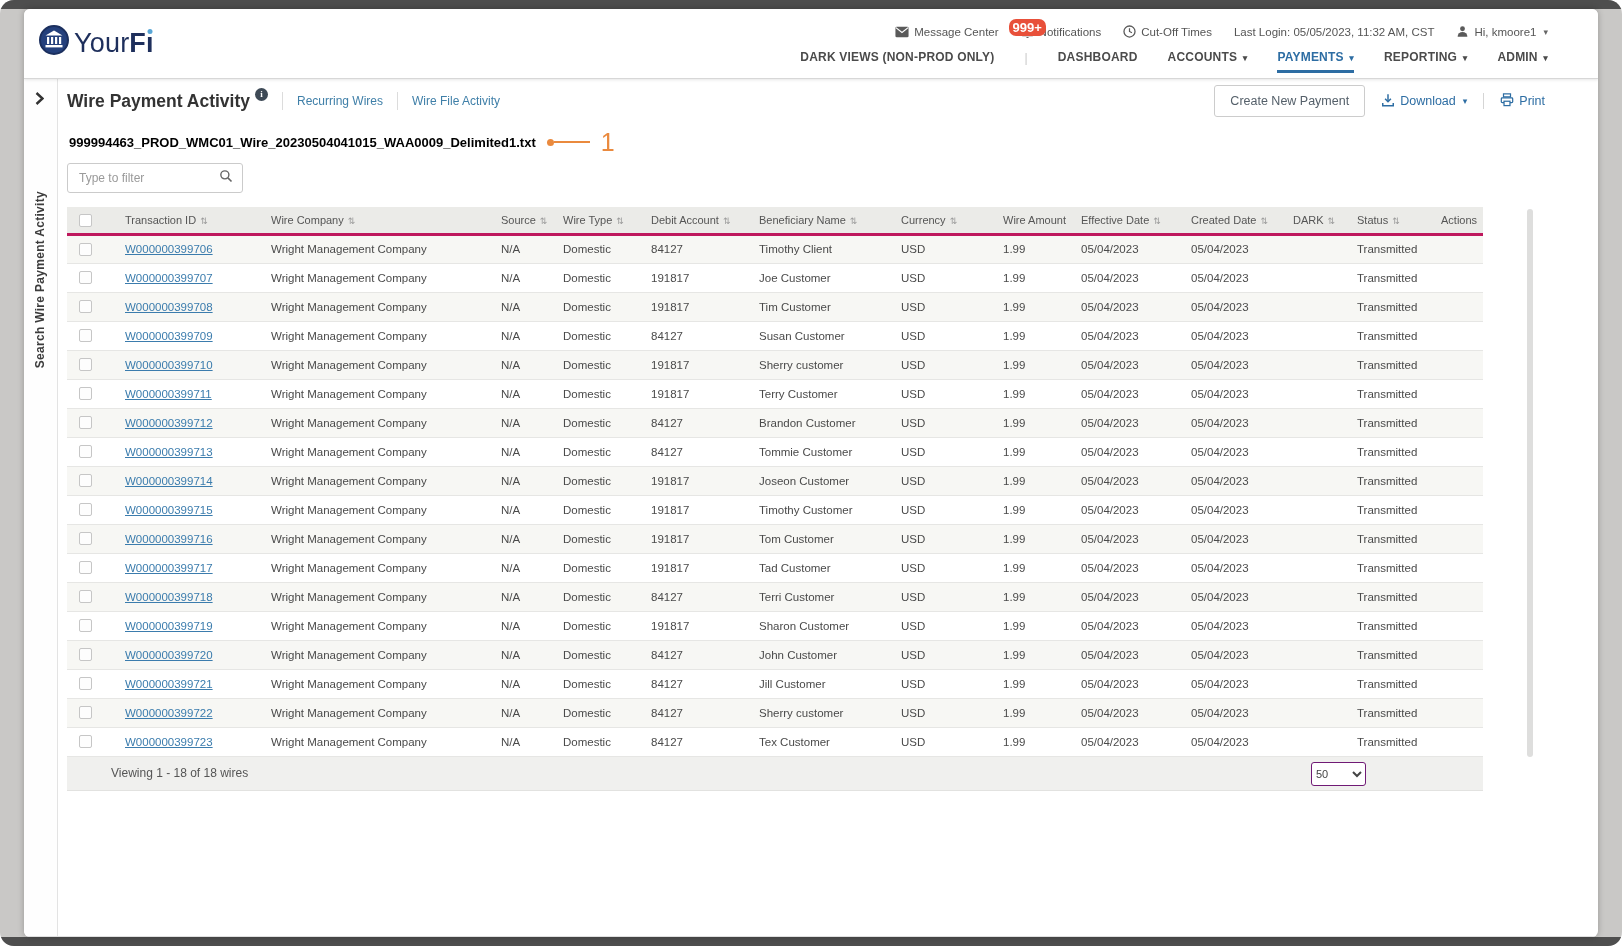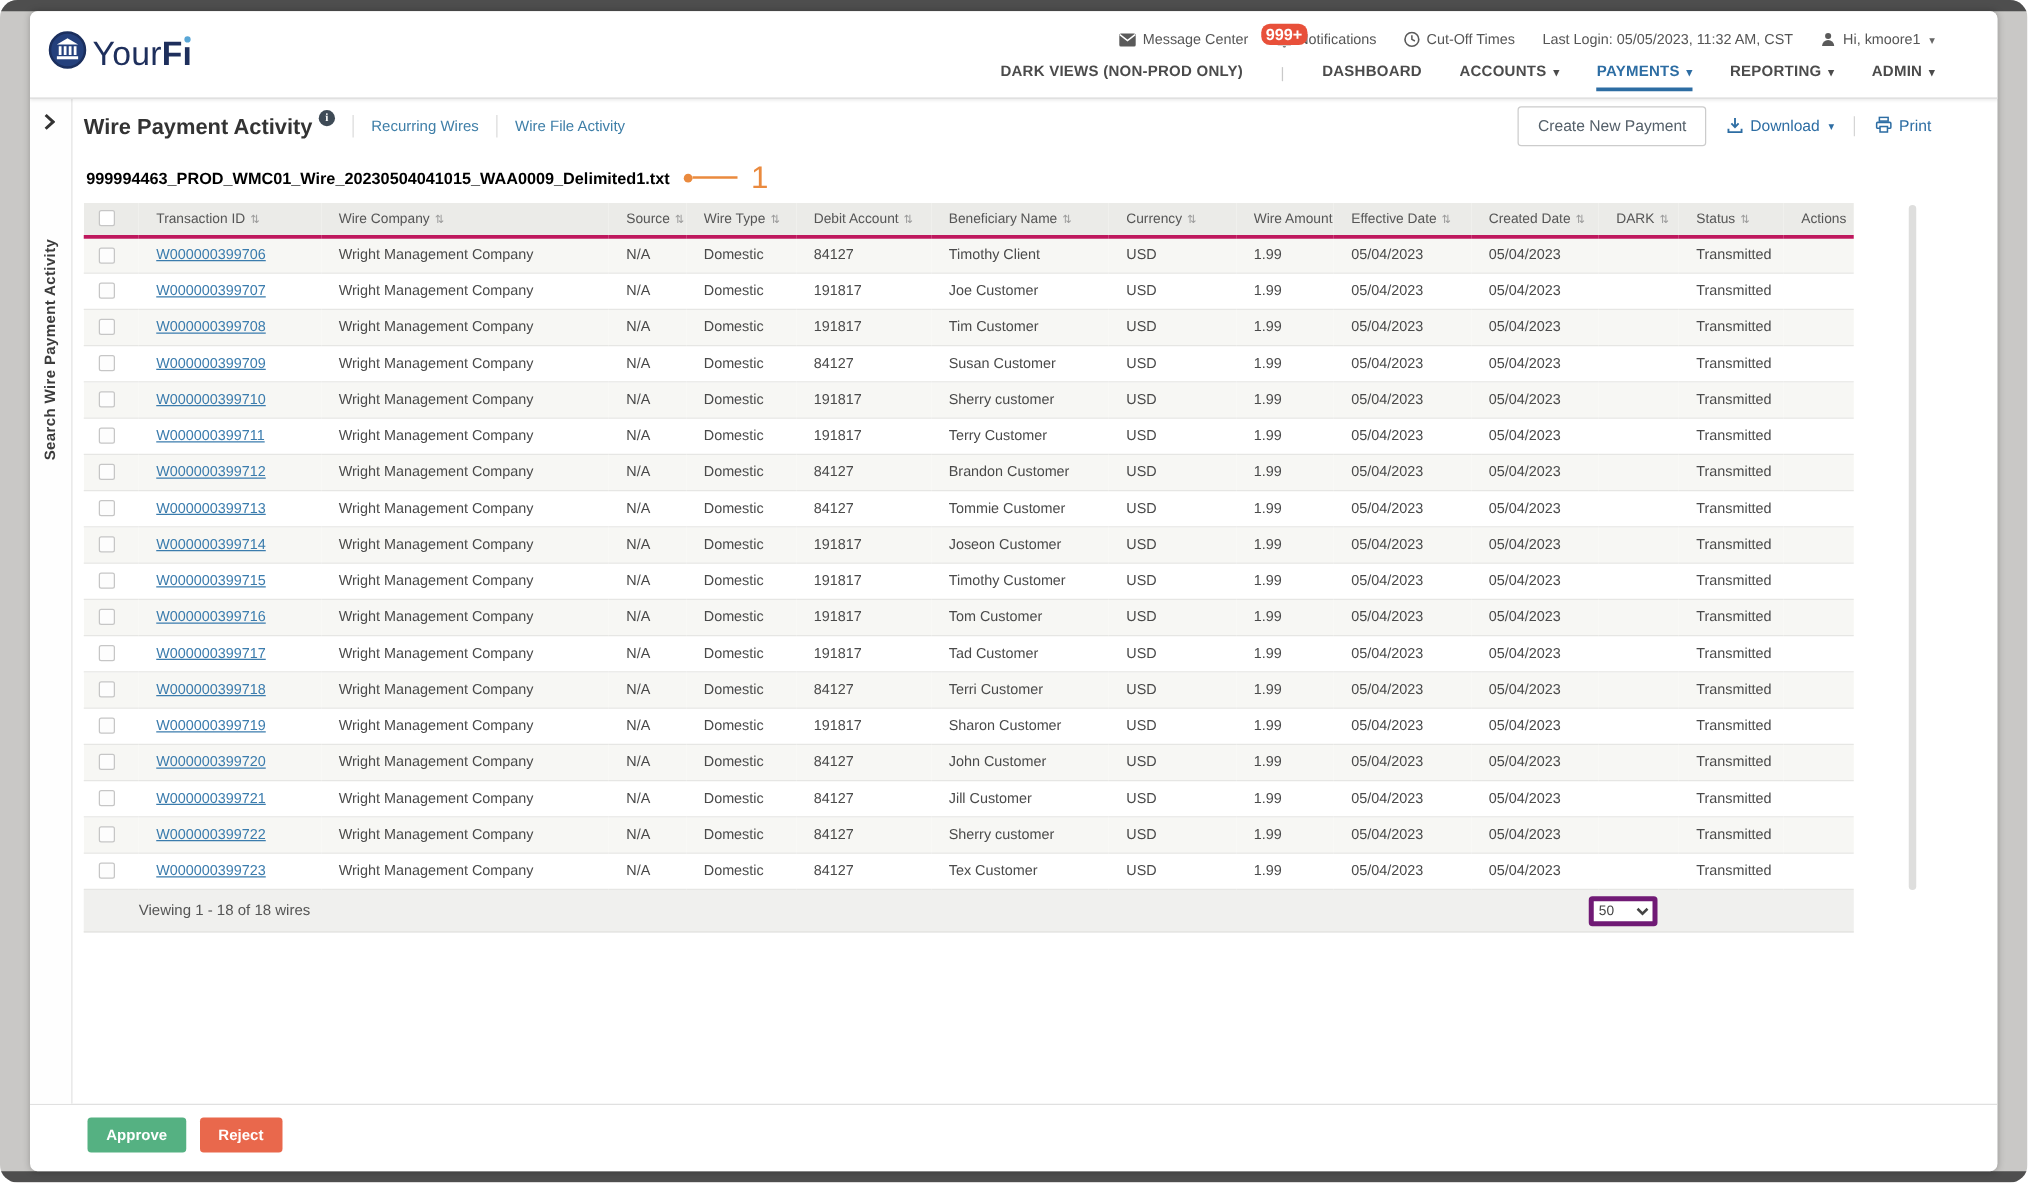--- a/index.html
+++ b/index.html
@@ -132,22 +132,22 @@
     position:absolute; top:2px; left:1460px; width:6px; height:548px;
     background:#dededd; border-radius:3px;
   }
   .table-footer {
     width:1416px; height:34px; background:#f0f0ee;
     display:flex; align-items:center; padding-left:44px;
     font-size:12px; color:#555; position:relative;
     border-bottom:1px solid #e2e2e0;
   }
   .page-size {
-    position:absolute; left:1204px; top:5px; width:55px; height:24px;
-    font-size:11px; color:#444; border:4px solid #701a75; border-radius:3px; background:#fff;
+    position:absolute; left:1244px; top:5px; width:55px; height:24px;
+    font-size:11px; color:#444; border:1px solid #701a75; border-radius:3px; background:#fff;
     font-family:"Liberation Sans", sans-serif;
   }
 
   
   .bottom-actions { flex:0 0 53px; display:flex; align-items:flex-start; gap:11px; padding:10px 0 0 46px; }
   .btn { border:none; border-radius:3px; color:#fff; font-size:12px; font-weight:bold;
          padding:7px 15px; cursor:pointer; font-family:"Liberation Sans", sans-serif; }
   .btn-approve { background:#55b182; }
   .btn-reject  { background:#e9684c; }
 </style>
@@ -279,20 +279,31 @@
           </div>
         </div>
 
         <div class="file-row">
           <a class="filename">999994463_PROD_WMC01_Wire_20230504041015_WAA0009_Delimited1.txt</a>
           <span class="ann-dot"></span>
           <span class="ann-line"></span>
           <span class="ann-num">1</span>
         </div>
 
+        <div class="filter-row">
+          <div class="filter-box">
+            <input type="text" placeholder="Type to filter" style="">
+            <span>
+              <svg width="14" height="14" viewBox="0 0 16 16">
+                  <circle cx="6.7" cy="6.7" r="4.6" fill="none" stroke="#666" stroke-width="1.6"></circle>
+                  <line x1="10.2" y1="10.2" x2="14.3" y2="14.3" stroke="#666" stroke-width="1.8"></line>
+                </svg>
+            </span>
+          </div>
+        </div>
 
         <div class="table-area">
           <table>
             <colgroup id="cols">
                 <col style="width: 44px;">
                 <col style="width: 146px;">
                 <col style="width: 230px;">
                 <col style="width: 62px;">
                 <col style="width: 88px;">
                 <col style="width: 108px;">
@@ -618,19 +629,15 @@
           <div class="table-footer">
             <span>Viewing 1 - 18 of 18 wires</span>
             <select class="page-size">
               <option>50</option>
             </select>
           </div>
         </div>
       </main>
     </div>
 
-    <div class="bottom-actions">
-      <button class="btn btn-approve">Approve</button>
-      <button class="btn btn-reject">Reject</button>
-    </div>
 
   </div>
 </div>
 
 </body></html>

